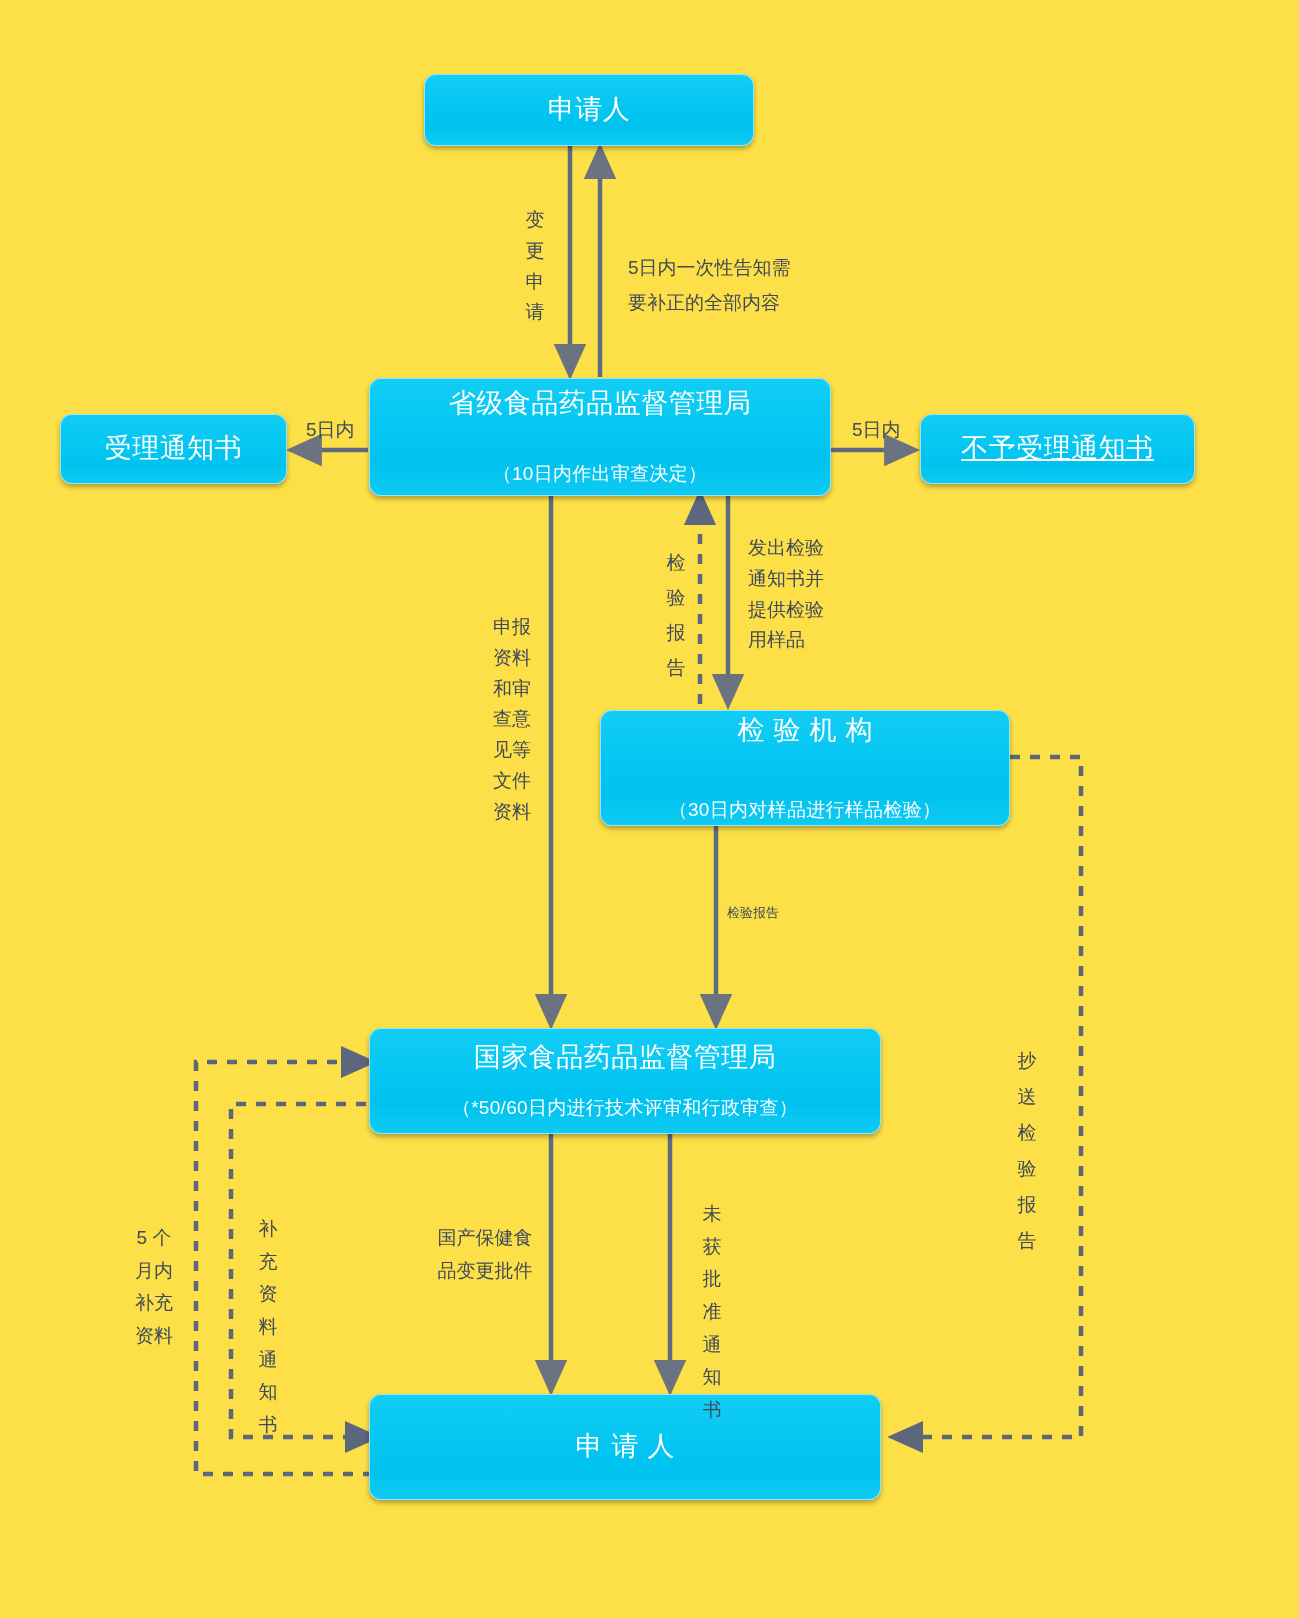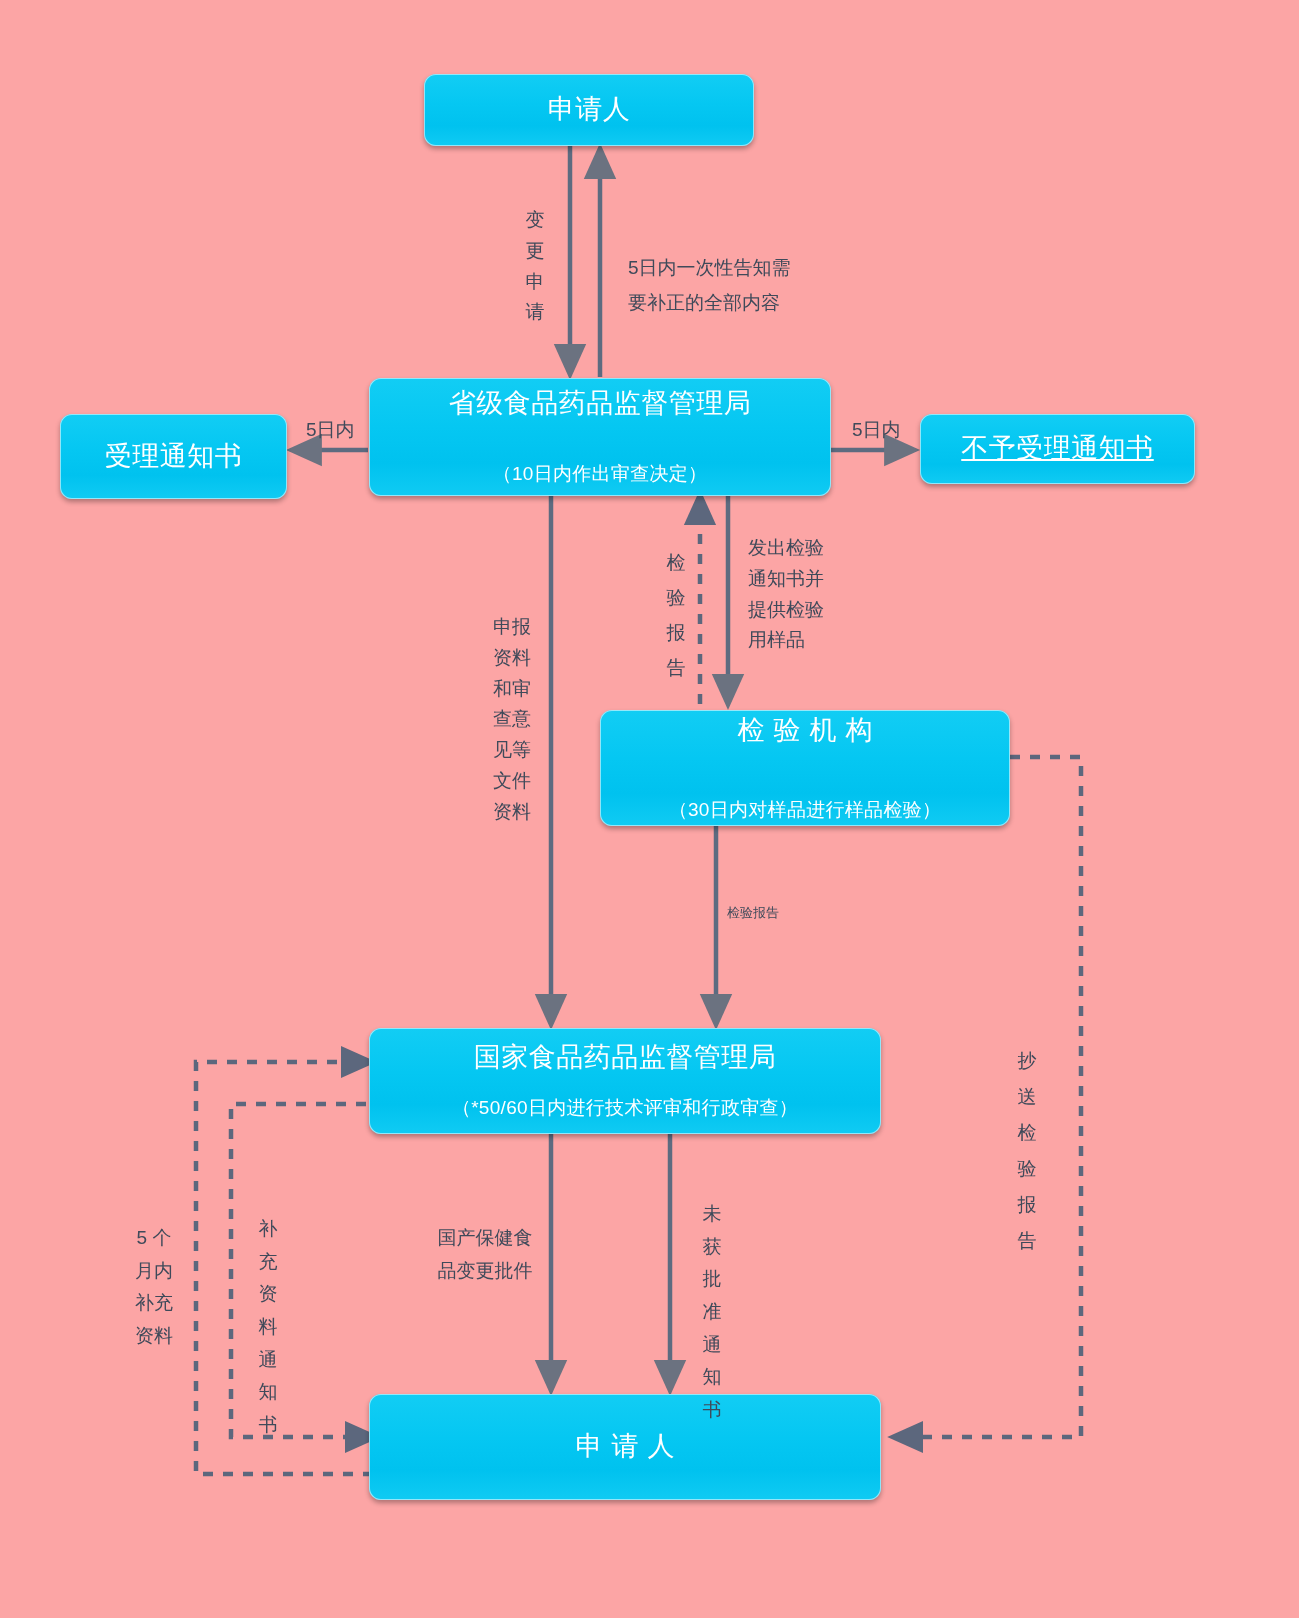--- a/index.html
+++ b/index.html
@@ -7,21 +7,21 @@
     padding: 0;
     background: #ffffff;
   }
   body {
     font-family: "Liberation Sans", "DejaVu Sans", sans-serif;
   }
   #canvas {
     position: relative;
     width: 1299px;
     height: 1618px;
-    background: #fca5a5;
+    background: #fde047;
     overflow: hidden;
   }
   #edges {
     position: absolute;
     left: 0;
     top: 0;
     width: 1299px;
     height: 1618px;
     pointer-events: none;
   }
@@ -129,21 +129,21 @@
 
   <div class="node" style="left:424px; top:74px; width:330px; height:72px;">
     <div class="title">申请人</div>
   </div>
 
   <div class="node" style="left:369px; top:378px; width:462px; height:118px;gap:20px;">
     <div class="title">省级食品药品监督管理局</div>
     <div class="sub">（10日内作出审查决定）</div>
   </div>
 
-  <div class="node" style="left:60px; top:414px; width:227px; height:85px;">
+  <div class="node" style="left:60px; top:414px; width:227px; height:70px;">
     <div class="title">受理通知书</div>
   </div>
 
   <div class="node" style="left:920px; top:414px; width:275px; height:70px;text-decoration:underline;">
     <div class="title">不予受理通知书</div>
   </div>
 
   <div class="node" style="left:600px; top:710px; width:410px; height:116px;gap:29px;">
     <div class="title spaced">检验机构</div>
     <div class="sub">（30日内对样品进行样品检验）</div>

